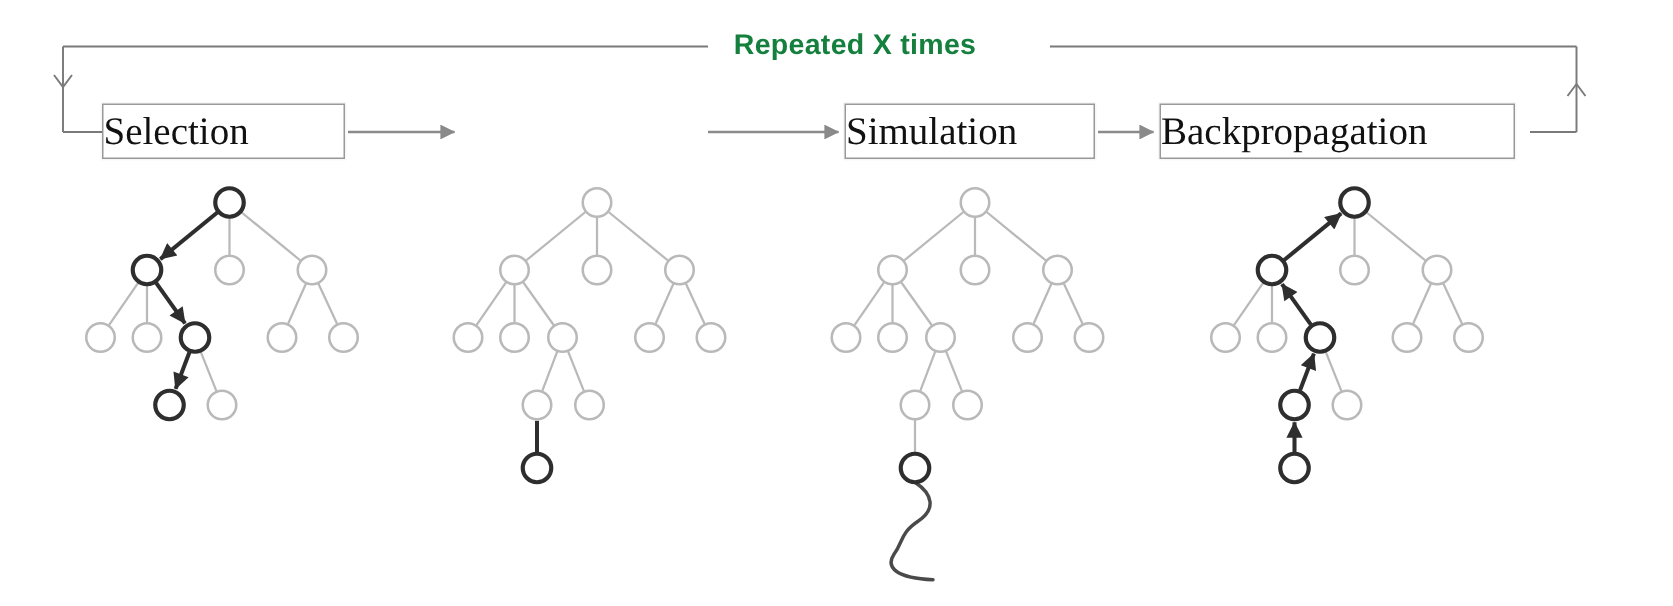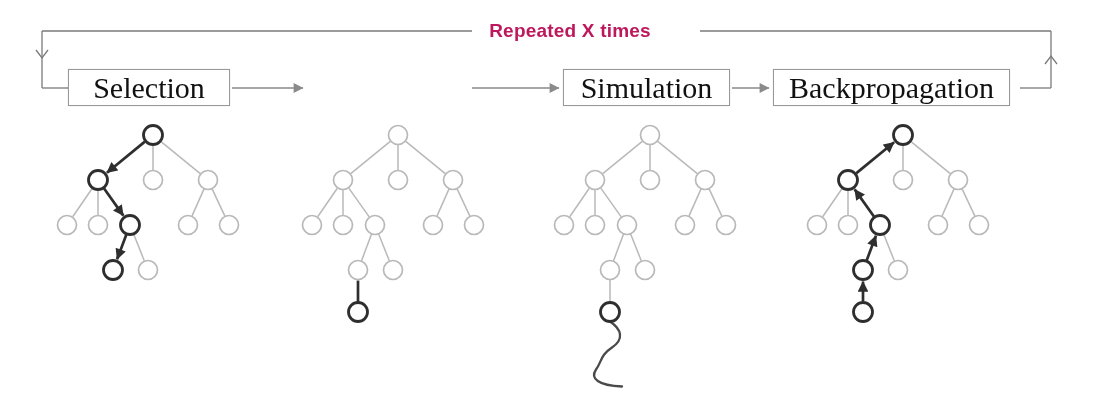--- a/index.html
+++ b/index.html
@@ -8,33 +8,33 @@
     width:1115px;height:404px;
     background:#ffffff;
     overflow:hidden;
     font-family:"Liberation Serif", serif;
   }
   #diagram-svg{position:absolute;left:0;top:0;width:1115px;height:404px;}
   .phase-box{
     position:absolute;top:69px;height:37px;
     border:1px solid #999999;background:#ffffff;
     box-sizing:border-box;
-    display:flex;align-items:center;justify-content:center;
-    font-size:30px;color:#111111;
+    display:flex;align-items:center;
+    font-size:26px;color:#111111;
     box-shadow:0 0 0 1px rgba(0,0,0,0.03);
   }
   .box-selection{left:68px;width:162px;}
   .box-expansion{left:307px;width:163px;}
   .box-simulation{left:563px;width:167px;}
   .box-backpropagation{left:773px;width:237px;}
   .loop-label{
     position:absolute;top:20px;left:460px;width:220px;
     text-align:center;
     font-family:"Liberation Sans", sans-serif;
-    font-weight:bold;font-size:19px;line-height:21px;color:#be185d;
+    font-weight:bold;font-size:19px;line-height:21px;color:#15803d;
     letter-spacing:0.2px;
   }
 </style>
 </head>
 <body>
 
 <div class="stage">
   <svg id="diagram-svg" viewBox="0 0 1115 404">
       <defs>
         <marker id="arrow-dark" viewBox="0 0 10 10" refX="9.5" refY="5" markerUnits="userSpaceOnUse" markerWidth="12" markerHeight="10.8" orient="auto">

